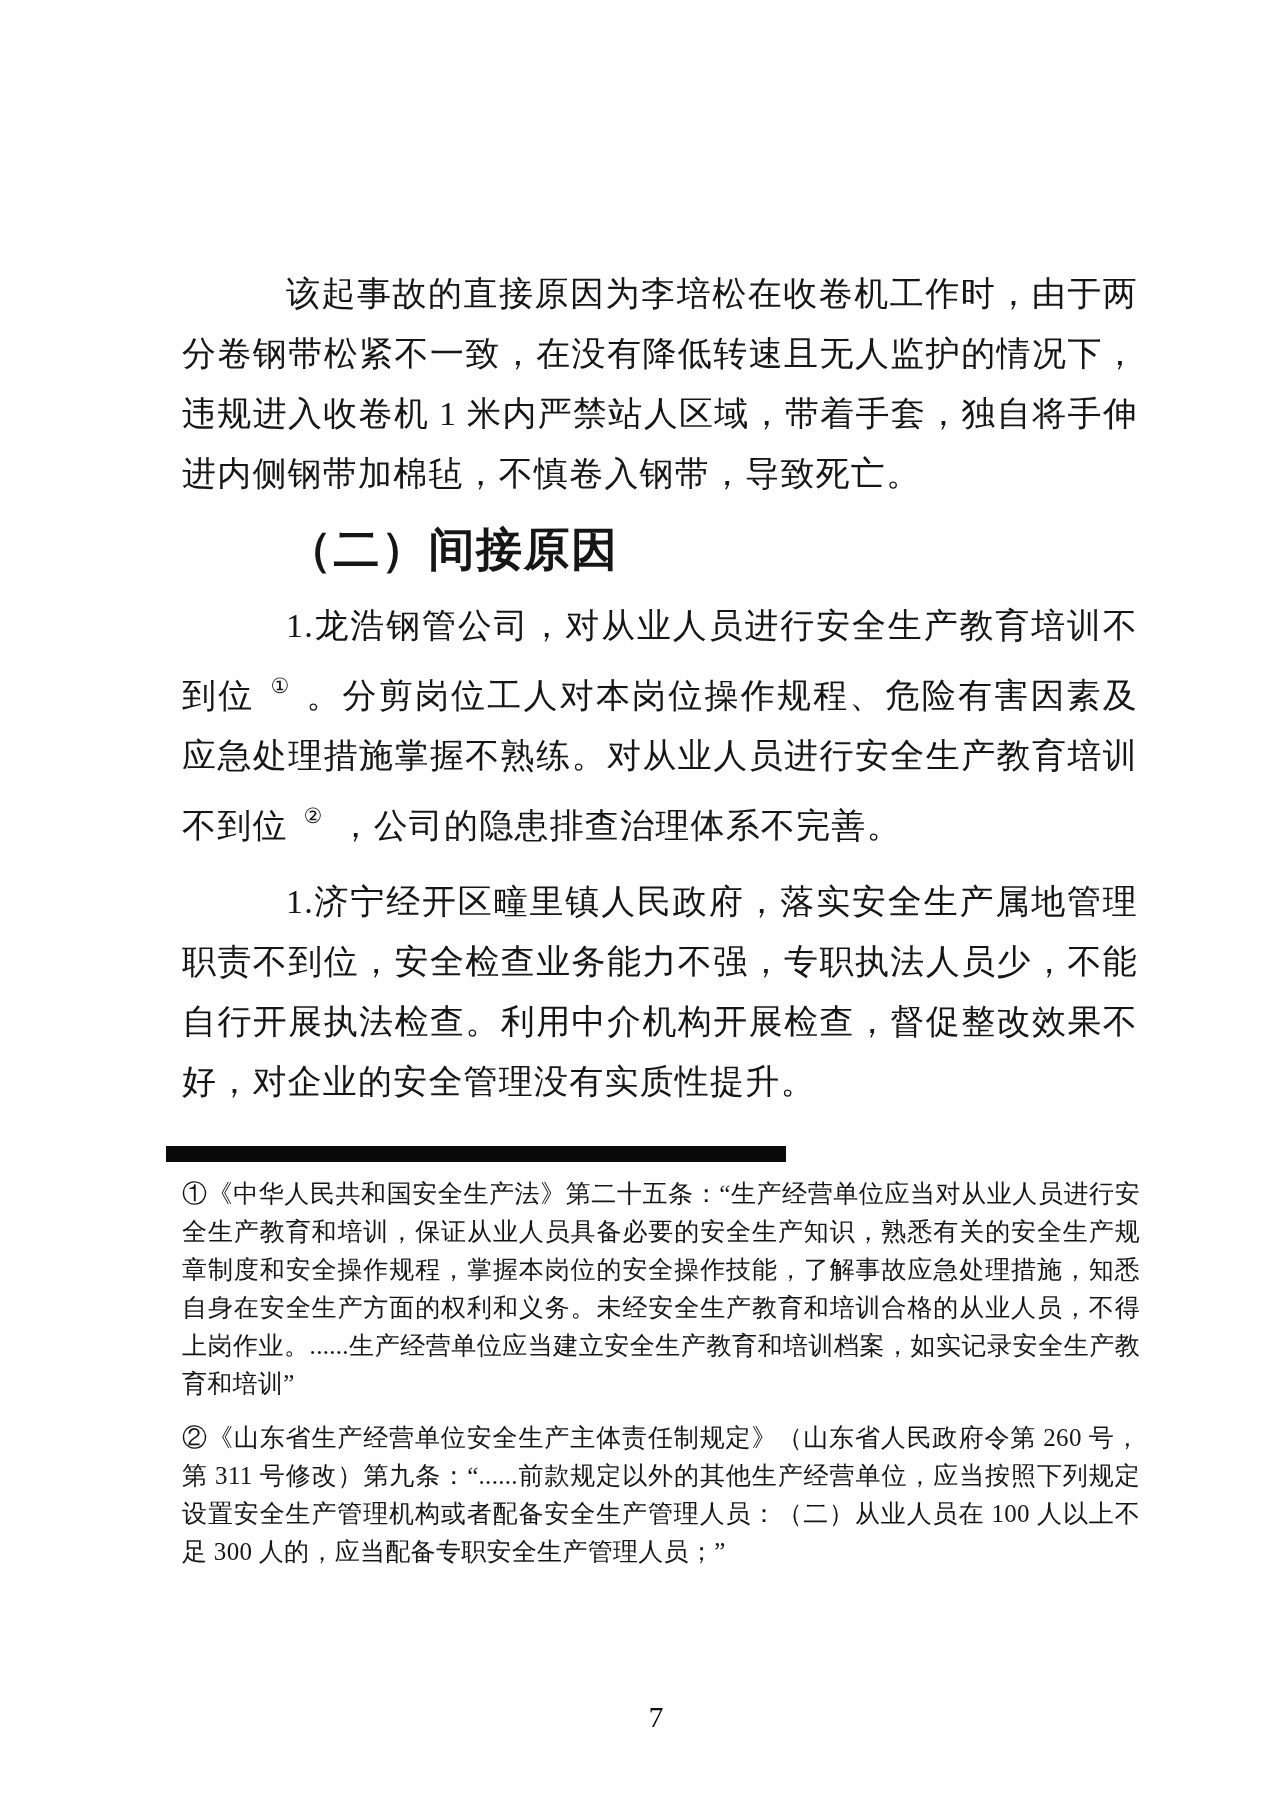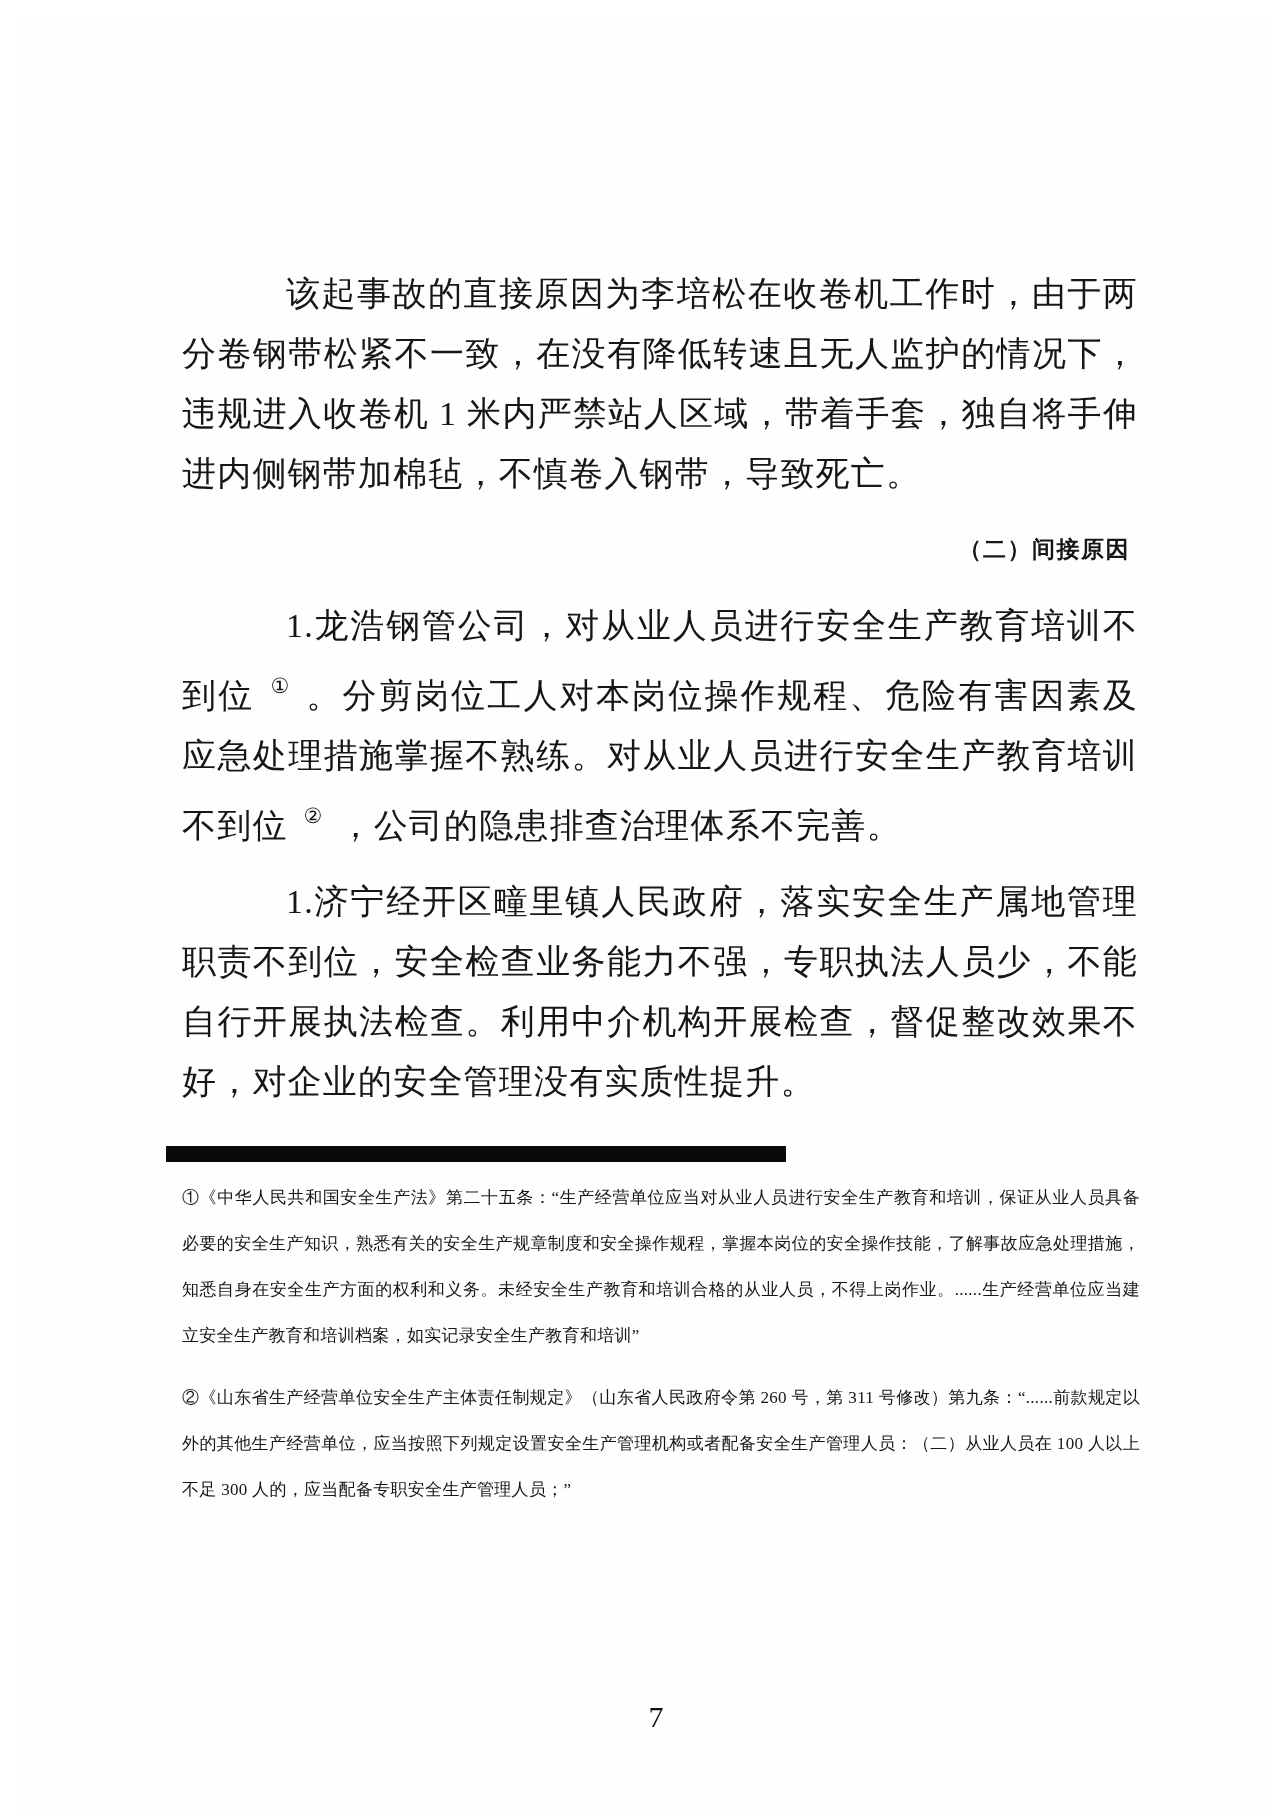--- a/index.html
+++ b/index.html
@@ -21,23 +21,23 @@
   }
   .para {
     font-size: 34px;
     line-height: 60px;
     letter-spacing: 1.2px;
     text-align: justify;
     text-indent: 96px;
   }
   .para.heading {
     font-weight: 700;
-    font-size: 23px;
+    font-size: 46px;
     letter-spacing: 1.5px;
-    text-align: right;
+    text-align: left;
   }
   .sup {
     font-size: 21px;
     vertical-align: 14px;
     letter-spacing: 0;
   }
   .footnote-separator {
     position: absolute;
     left: 150px;
     top: 1130px;
@@ -55,22 +55,22 @@
     height: 2px;
     background: #0a0a0a;
   }
   .footnotes {
     position: absolute;
     left: 150px;
     top: 1143px;
     width: 990px;
   }
   .footnote {
-    font-size: 17px;
-    line-height: 46px;
+    font-size: 25px;
+    line-height: 38px;
     letter-spacing: 0.3px;
     text-align: justify;
   }
   .page-number {
     position: absolute;
     left: 0;
     top: 1676px;
     width: 100%;
     text-align: center;
     font-size: 30px;

